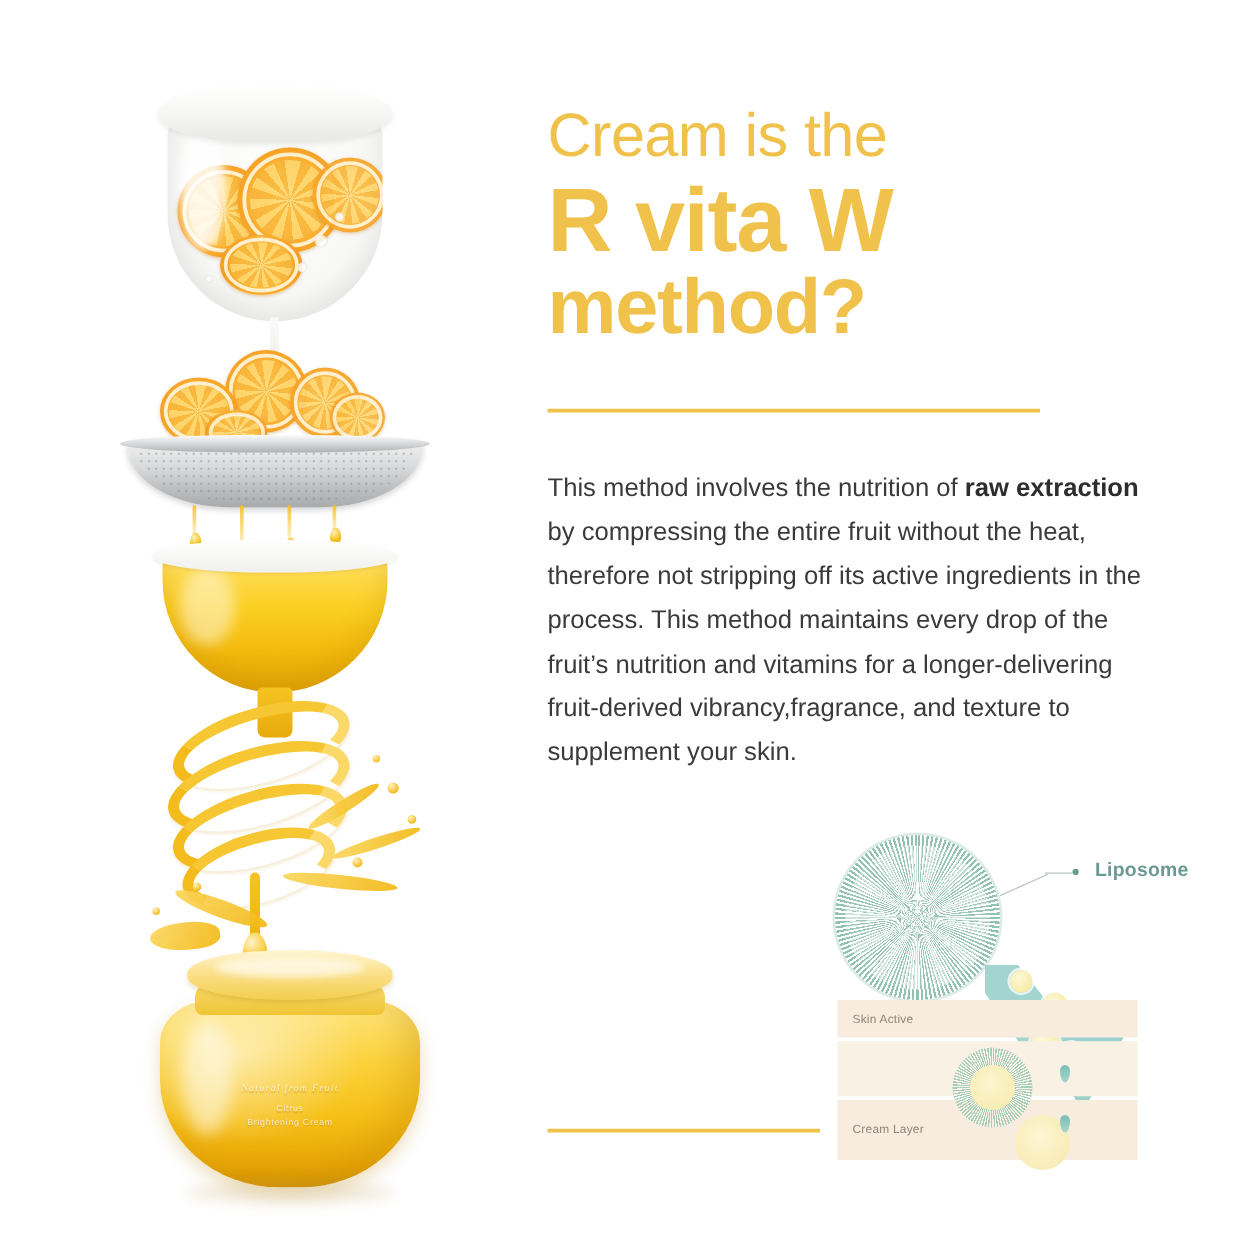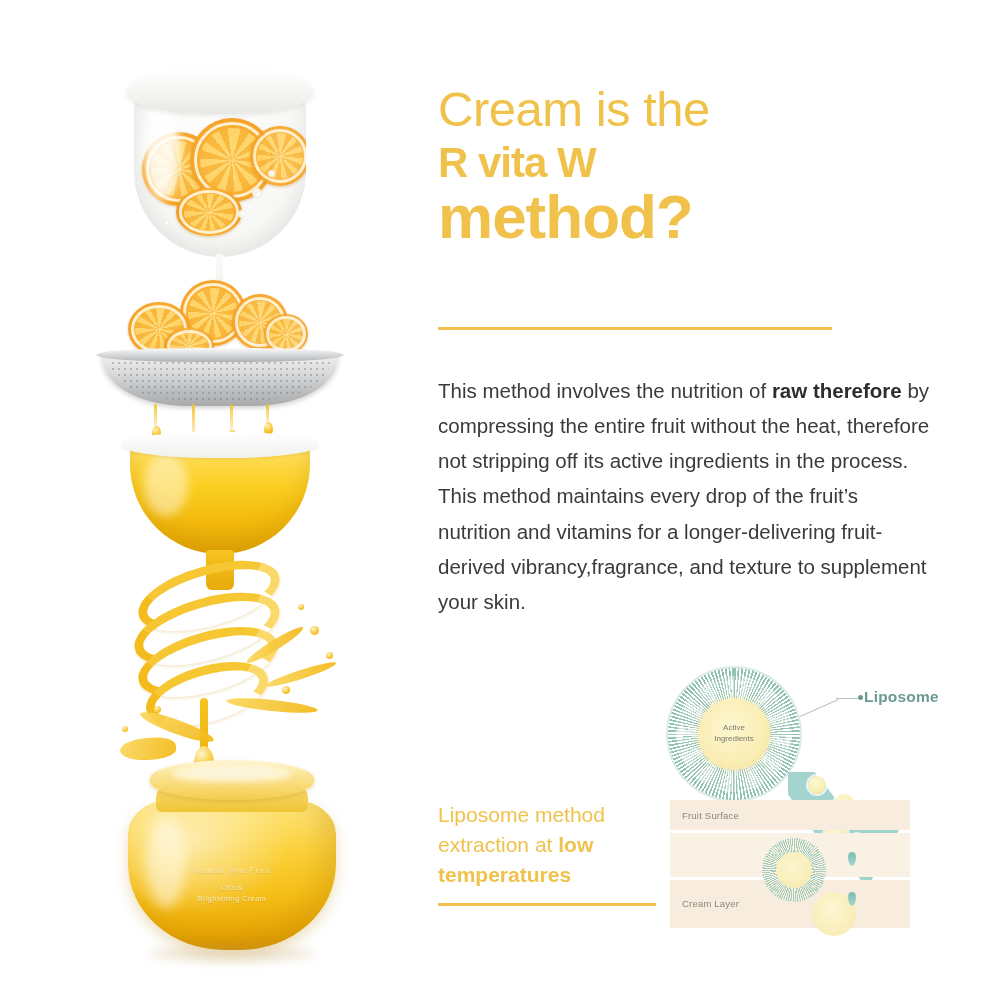--- a/index.html
+++ b/index.html
@@ -204,21 +204,21 @@
 
   .headline{
     position:absolute; left:0; top:86px; width:470px;
     color:#f0c24b;
     line-height: .96;
   }
   .headline-line1{
     font-size:49px; font-weight:400; letter-spacing:-.5px; display:block;
   }
   .headline-line2{
-    font-size:42px; font-weight:700; letter-spacing:-1px; display:block; margin-top:10px;
+    font-size:72px; font-weight:700; letter-spacing:-1px; display:block; margin-top:10px;
   }
   .headline-line3{
     font-size:62px; font-weight:700; letter-spacing:-1px; display:block; margin-top:4px;
   }
   .rule-top{
     position:absolute; left:0; top:327px; width:394px; height:3px;
     background:#f0c24b;
   }
   .body-copy{
     position:absolute; left:0; top:352px; width:496px;
@@ -263,21 +263,21 @@
     transform: rotate(-24deg); transform-origin:left center;
   }
   .lipo-leader-flat{
     position:absolute; left:176px; top:38px; width:22px; height:1.4px; background:#b9c6c3;
   }
   .lipo-dot{
     position:absolute; left:198px; top:35px; width:5px; height:5px; border-radius:50%;
     background:#6b9a94;
   }
   .lipo-label{
-    position:absolute; left:204px; top:28px;
+    position:absolute; left:216px; top:28px;
     font-size:15.5px; font-weight:700; color:#6b9a94; letter-spacing:.2px;
   }
 
   
   .arrow-teal{
     position:absolute; left:120px; top:112px; width:120px; height:140px;
   }
   .arrow-stem{
     position:absolute; left:8px; top:0; width:78px; height:86px;
     background:#9fd2cc;
@@ -417,33 +417,26 @@
   <div id="right-col">
 
     <div class="headline">
       <span class="headline-line1">Cream is the</span>
       <span class="headline-line2">R vita W</span>
       <span class="headline-line3">method?</span>
     </div>
 
     <div class="rule-top"></div>
 
-    <p class="body-copy"><span>This method involves the nutrition of </span><b>raw therefore</b><span> by compressing the entire fruit without the heat, therefore not stripping off its active ingredients in the process. This method maintains every drop of the fruit’s nutrition and vitamins for a longer-delivering fruit-derived vibrancy,fragrance, and texture to supplement your skin.</span></p>
-
-    <div class="lipo-caption"><span>Liposome method extraction at </span><b>low temperatures</b></div>
+    <p class="body-copy"><span>This method involves the nutrition of </span><b>raw extraction</b><span> by compressing the entire fruit without the heat, therefore not stripping off its active ingredients in the process. This method maintains every drop of the fruit’s nutrition and vitamins for a longer-delivering fruit-derived vibrancy,fragrance, and texture to supplement your skin.</span></p>
+
     <div class="rule-bottom"></div>
 
     <div class="lipo-diagram">
       <div class="lipo-circle"></div>
-      <div class="lipo-core">
-        <div class="lipo-core-text">
-          <span>Active</span><br>
-          <span>Ingredients</span>
-        </div>
-      </div>
       <div class="lipo-leader-line"></div>
       <div class="lipo-leader-flat"></div>
       <div class="lipo-dot"></div>
       <div class="lipo-label">Liposome</div>
 
       <div class="arrow-teal">
         <div class="arrow-stem"></div>
         <div class="arrow-head"></div>
         <div class="vesicle" style="left:28px; top:4px;  width:18px; height:18px;"></div>
         <div class="vesicle" style="left:54px; top:22px; width:20px; height:20px;"></div>
@@ -453,17 +446,17 @@
     </div>
 
     <div class="skin-panel">
       <div class="skin-band b1"></div>
       <div class="skin-band b2"></div>
       <div class="skin-band b3"></div>
       <div class="skin-lipo"></div>
       <div class="skin-core2"></div>
       <div class="teal-droplet" style="left:178px; top:52px;"></div>
       <div class="teal-droplet" style="left:178px; top:92px;"></div>
-      <div class="skin-label l1">Fruit Surface</div>
+      <div class="skin-label l1">Skin Active</div>
       <div class="skin-label l2">Cream Layer</div>
     </div>
   </div>
 </div>
 
 </body></html>

